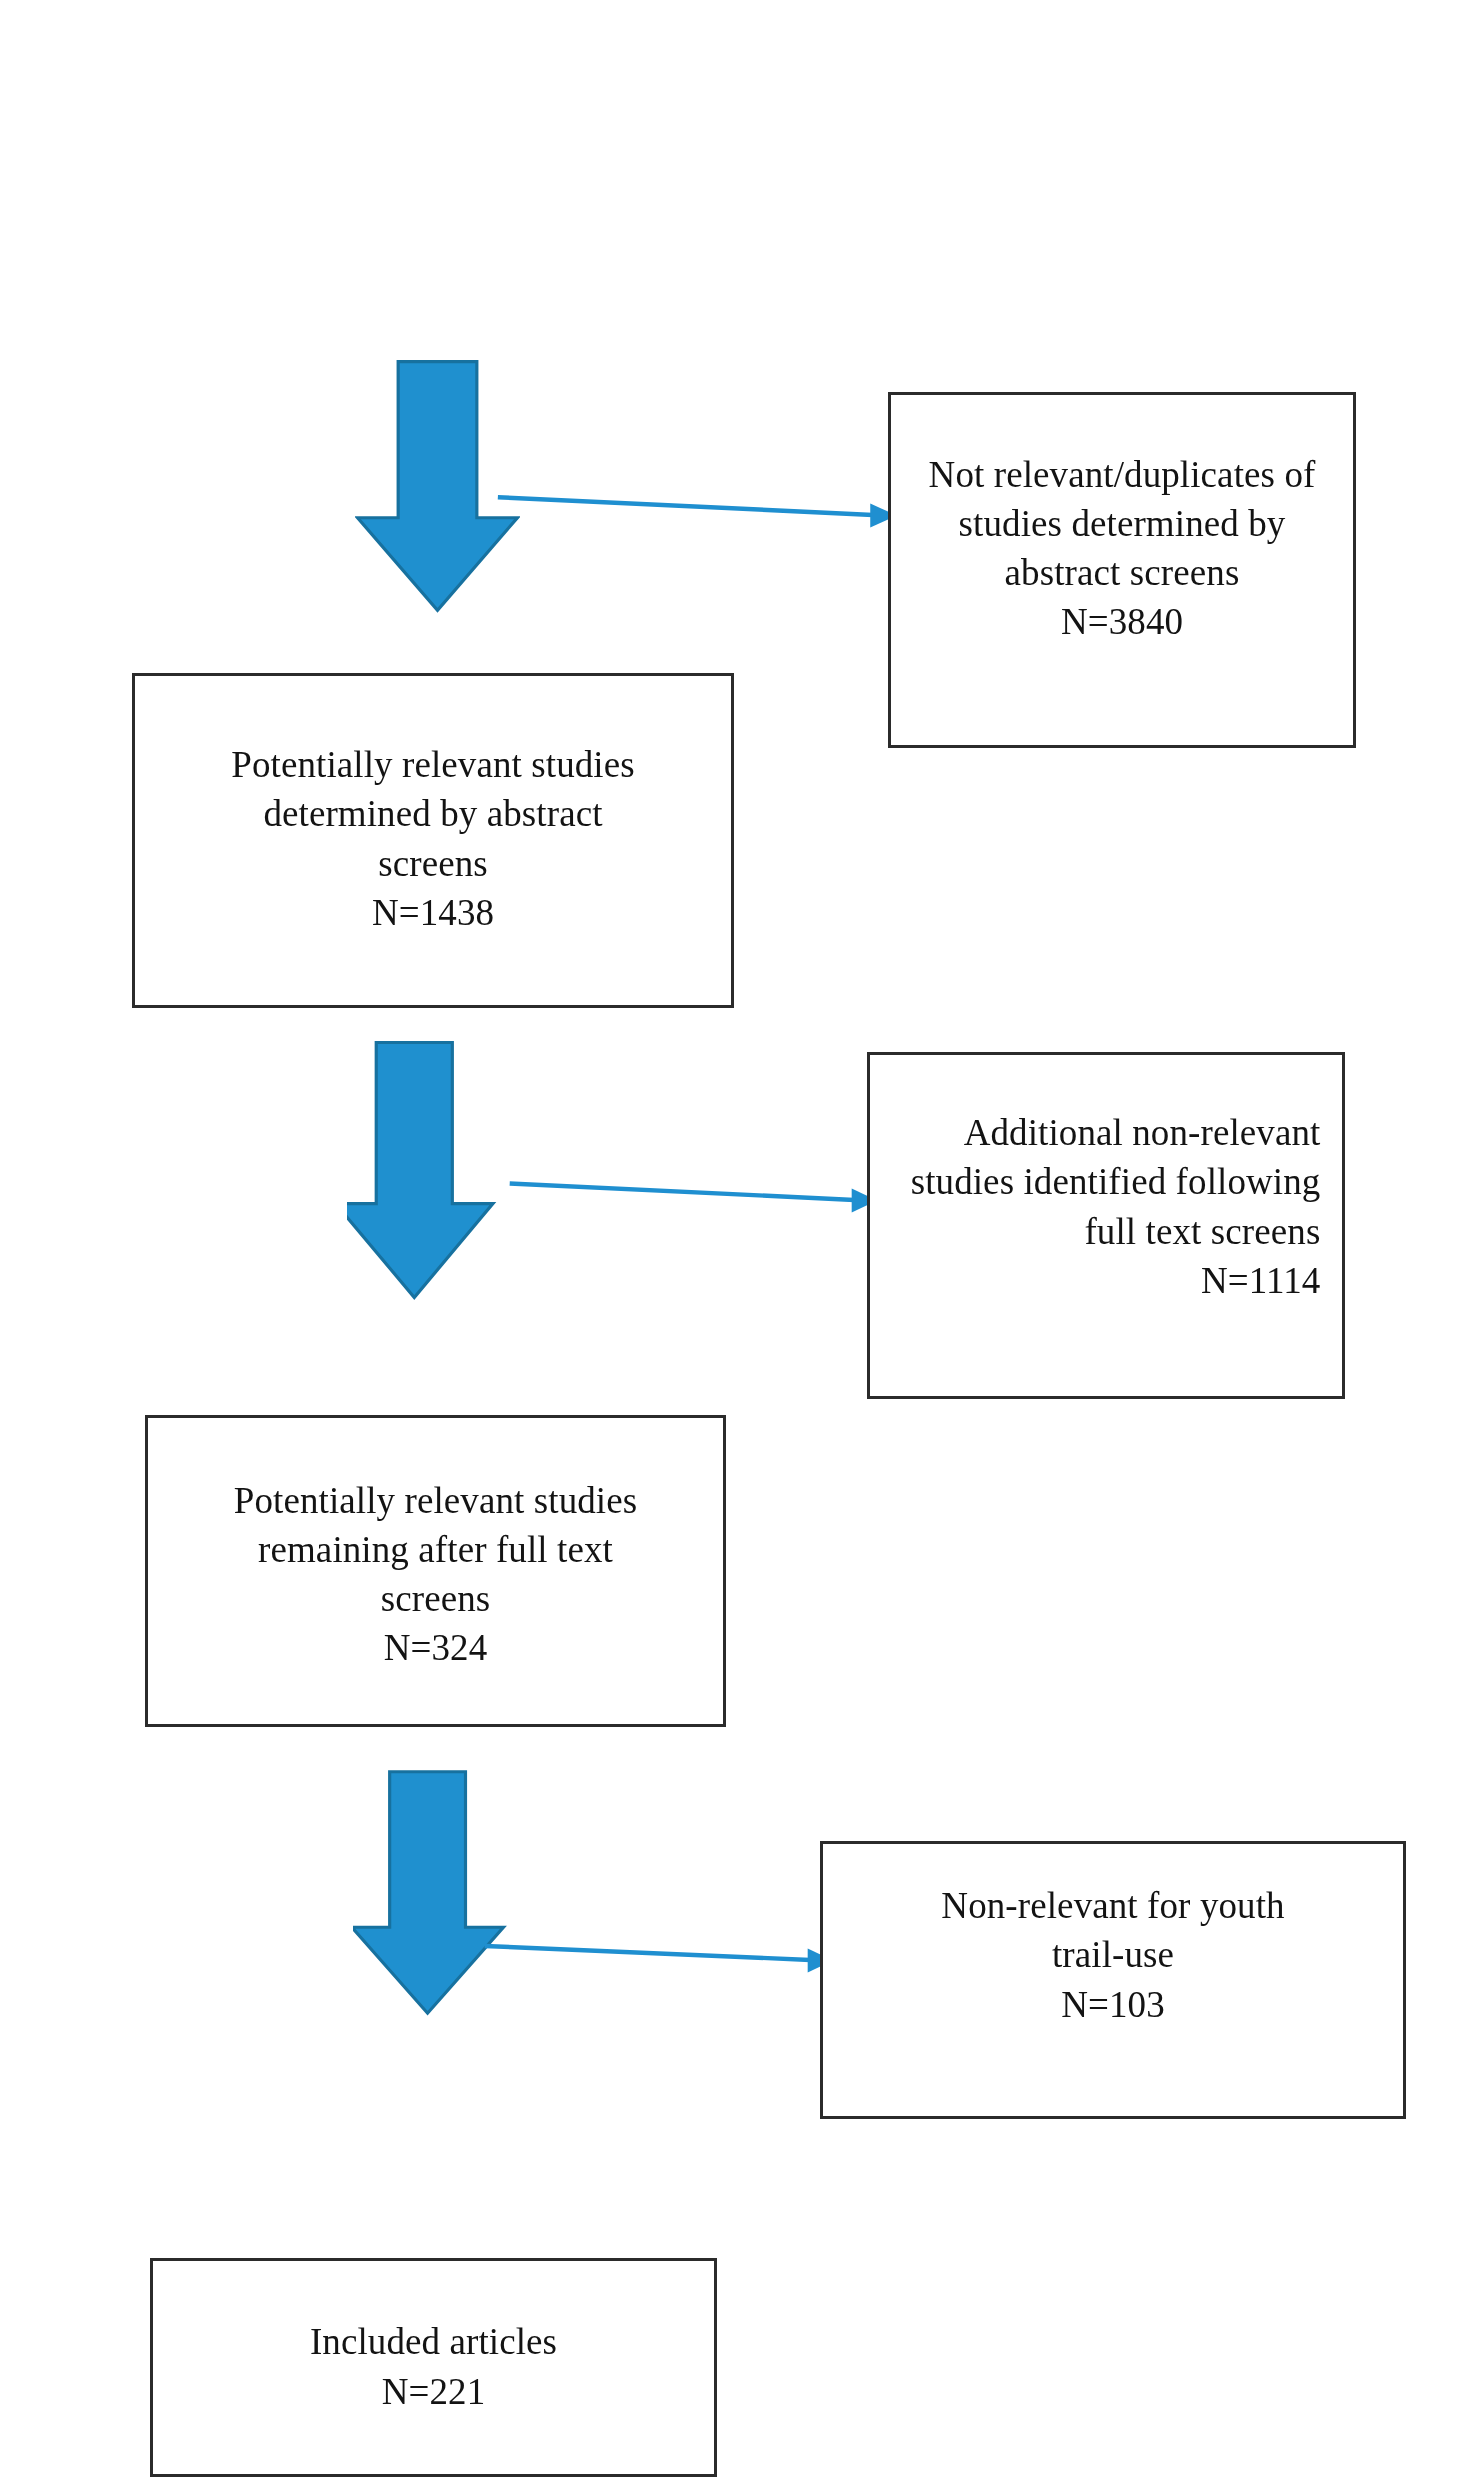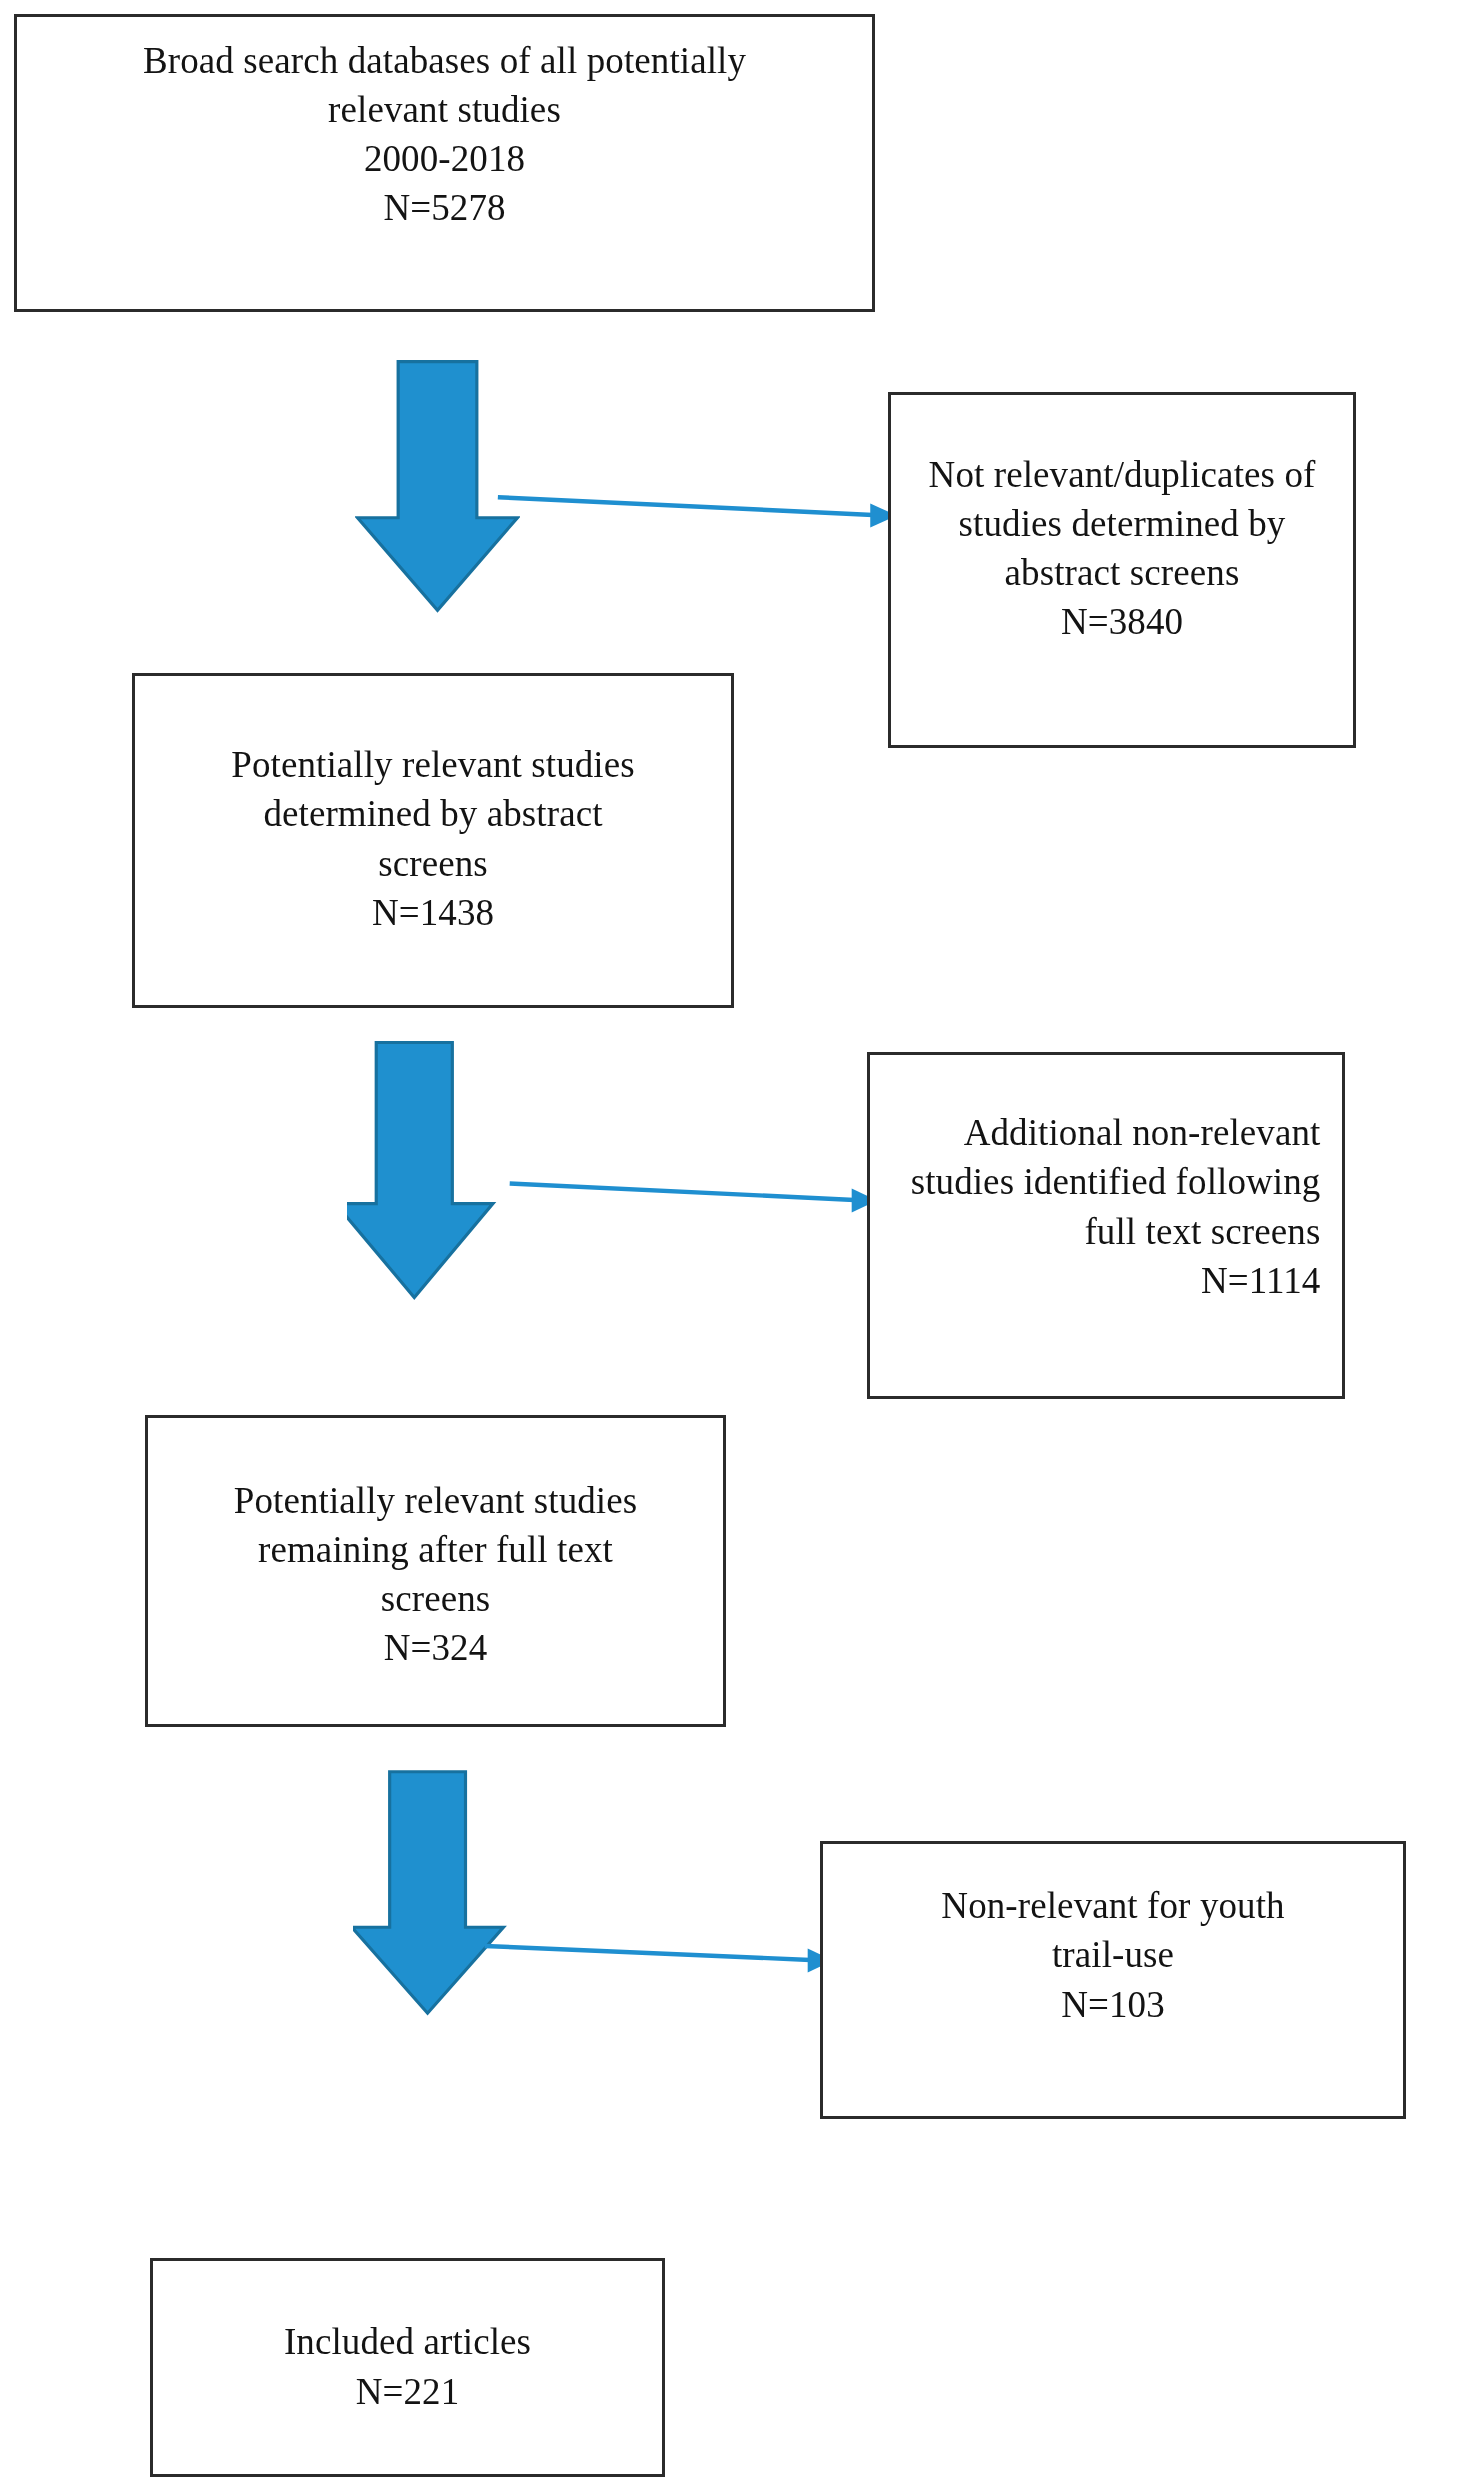--- a/index.html
+++ b/index.html
@@ -43,21 +43,21 @@
   
   #box-search      { left: 14px;   top: 14px;   width: 861px; height: 298px; }
   #box-search .box-text { transform: translateY(-29px); }
 
   #box-abstract    { left: 132px;  top: 673px; width: 602px;  height: 335px; }
   #box-abstract .box-text { transform: translateY(-2.5px); }
 
   #box-fulltext    { left: 145px;  top: 1415px; width: 581px;  height: 312px; }
   #box-fulltext .box-text { transform: translateY(2.5px); }
 
-  #box-included    { left: 150px;  top: 2258px; width: 515px;  height: 219px; }
+  #box-included    { left: 150px;  top: 2258px; width: 567px;  height: 219px; }
   #box-included .box-text { transform: translateY(-1.3px); }
 
   #box-excl-abstract { left: 888px; top: 392px;  width: 468px;  height: 356px; }
   #box-excl-abstract .box-text { transform: translateY(-21.6px); }
 
   #box-excl-fulltext { left: 867px; top: 1052px; width: 478px;  height: 347px; text-align: right; }
   #box-excl-fulltext .box-text { transform: translateY(-19px); }
 
   #box-excl-youth  { left: 820px; top: 1841px; width: 586px;  height: 278px; text-align: center; }
   #box-excl-youth .box-text { transform: translateY(-25px); }
@@ -82,26 +82,20 @@
 
   #connector-1 { left: 495px;  top: 482px;  width: 406px; height: 57px; }
   #connector-2 { left: 507px;  top: 1167px; width: 374px; height: 57px; }
   #connector-3 { left: 482px;  top: 1927px; width: 355px; height: 57px; }
 </style>
 </head>
 <body>
 
 <div id="canvas">
 
-  <div class="flow-box" id="box-search">
-    <div class="box-text">Broad search databases of all potentially
-relevant studies
-2000-2018
-N=5278</div>
-  </div>
 
   <div class="down-arrow" id="arrow-1">
     <svg viewBox="0 0 260 400" width="165" height="254" aria-hidden="true">
       <polygon points="68,4 192,4 192,250 256,250 130,396 4,250 68,250" fill="#1f90cf" stroke="#17719f" stroke-width="5" stroke-linejoin="miter"></polygon>
     </svg>
   </div>
 
   <div class="flow-box" id="box-abstract">
     <div class="box-text">Potentially relevant studies
 determined by abstract

